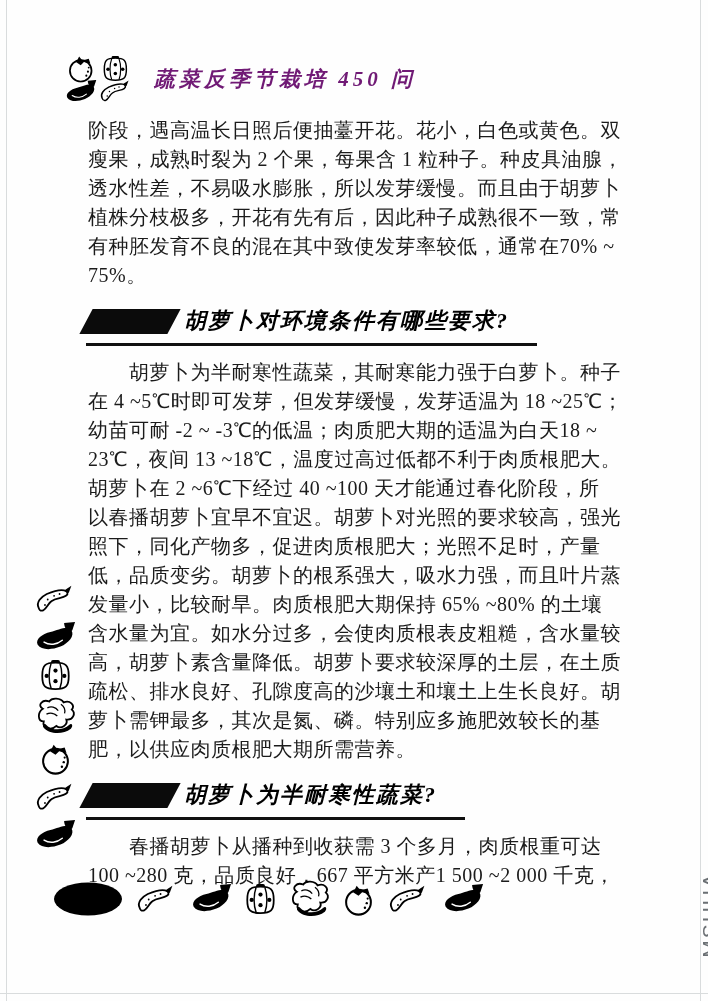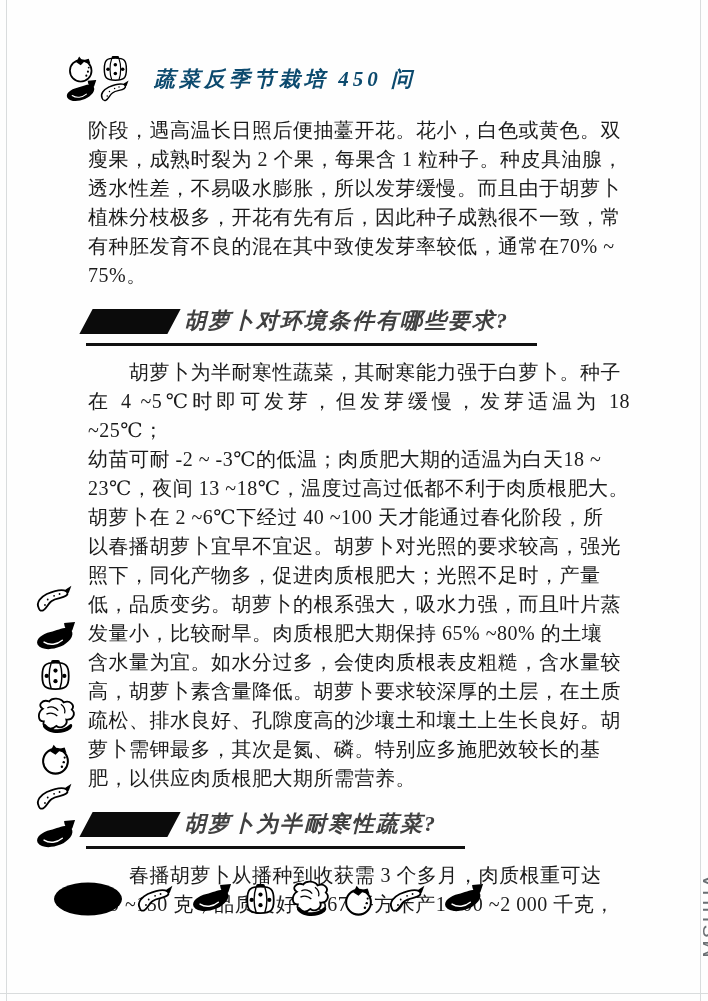--- a/index.html
+++ b/index.html
@@ -19,47 +19,48 @@
   .edge-right{right:7px;top:0;width:1px;height:100%;}
   .edge-bottom{left:0;bottom:7px;height:1px;width:100%;}
 
   .page-header{
     display:flex;align-items:center;gap:18px;
     height:50px;margin-left:-26px;
   }
   .logo{width:74px;height:50px;flex:0 0 auto;}
   .book-title{
     font-size:21px;font-style:italic;font-weight:600;
-    letter-spacing:4px;color:#0c4a6e;
+    letter-spacing:4px;color:#701a75;
     white-space:nowrap;
   }
 
   .body-text{
     margin:0;
     font-size:20px;line-height:29px;
     letter-spacing:0.5px;
     white-space:pre-line;
     text-align:justify;
+    font-family:Liberation Serif, serif;
   }
   .para-intro{margin-top:12px;}
 
   .q-heading{
     display:inline-flex;align-items:center;gap:10px;
     margin:16px 0 12px -2px;
     padding:0 28px 7px 0;
     border-bottom:3px solid #101010;
   }
   .q-marker{
     width:88px;height:25px;background:#0b0b0b;
     transform:skewX(-28deg);
     flex:0 0 auto;
   }
   .q-title{
     font-size:22px;font-weight:bold;font-style:italic;
-    letter-spacing:2px;color:#404040;white-space:nowrap;
+    letter-spacing:2px;color:#000000;white-space:nowrap;
   }
 
   .margin-icons{
     position:absolute;left:32px;top:584px;
     display:flex;flex-direction:column;gap:7px;align-items:center;
   }
   .bottom-icons{
     position:absolute;left:52px;top:880px;
     display:flex;flex-direction:row;gap:9px;align-items:center;
   }
@@ -166,21 +167,21 @@
 疏松、排水良好、孔隙度高的沙壤土和壤土上生长良好。胡
 萝卜需钾最多，其次是氮、磷。特别应多施肥效较长的基
 肥，以供应肉质根肥大期所需营养。</p>
 
   <div class="q-heading">
     <span class="q-marker"></span>
     <span class="q-title">胡萝卜为半耐寒性蔬菜?</span>
   </div>
 
   <p class="body-text">　　春播胡萝卜从播种到收获需 3 个多月，肉质根重可达
-100 ~150 克，品质良好，667 平方米产1 500 ~2 000 千克，</p>
+100 ~280 克，品质良好，667 平方米产1 500 ~2 000 千克，</p>
 
   <div class="margin-icons">
       <svg class="veg-icon veg-cucumber">
         <use href="#sym-cucumber" width="100%" height="100%"></use>
       </svg>
       <svg class="veg-icon veg-eggplant">
         <use href="#sym-eggplant" width="100%" height="100%"></use>
       </svg>
       <svg class="veg-icon veg-bell-pepper">
         <use href="#sym-bell-pepper" width="100%" height="100%"></use>

